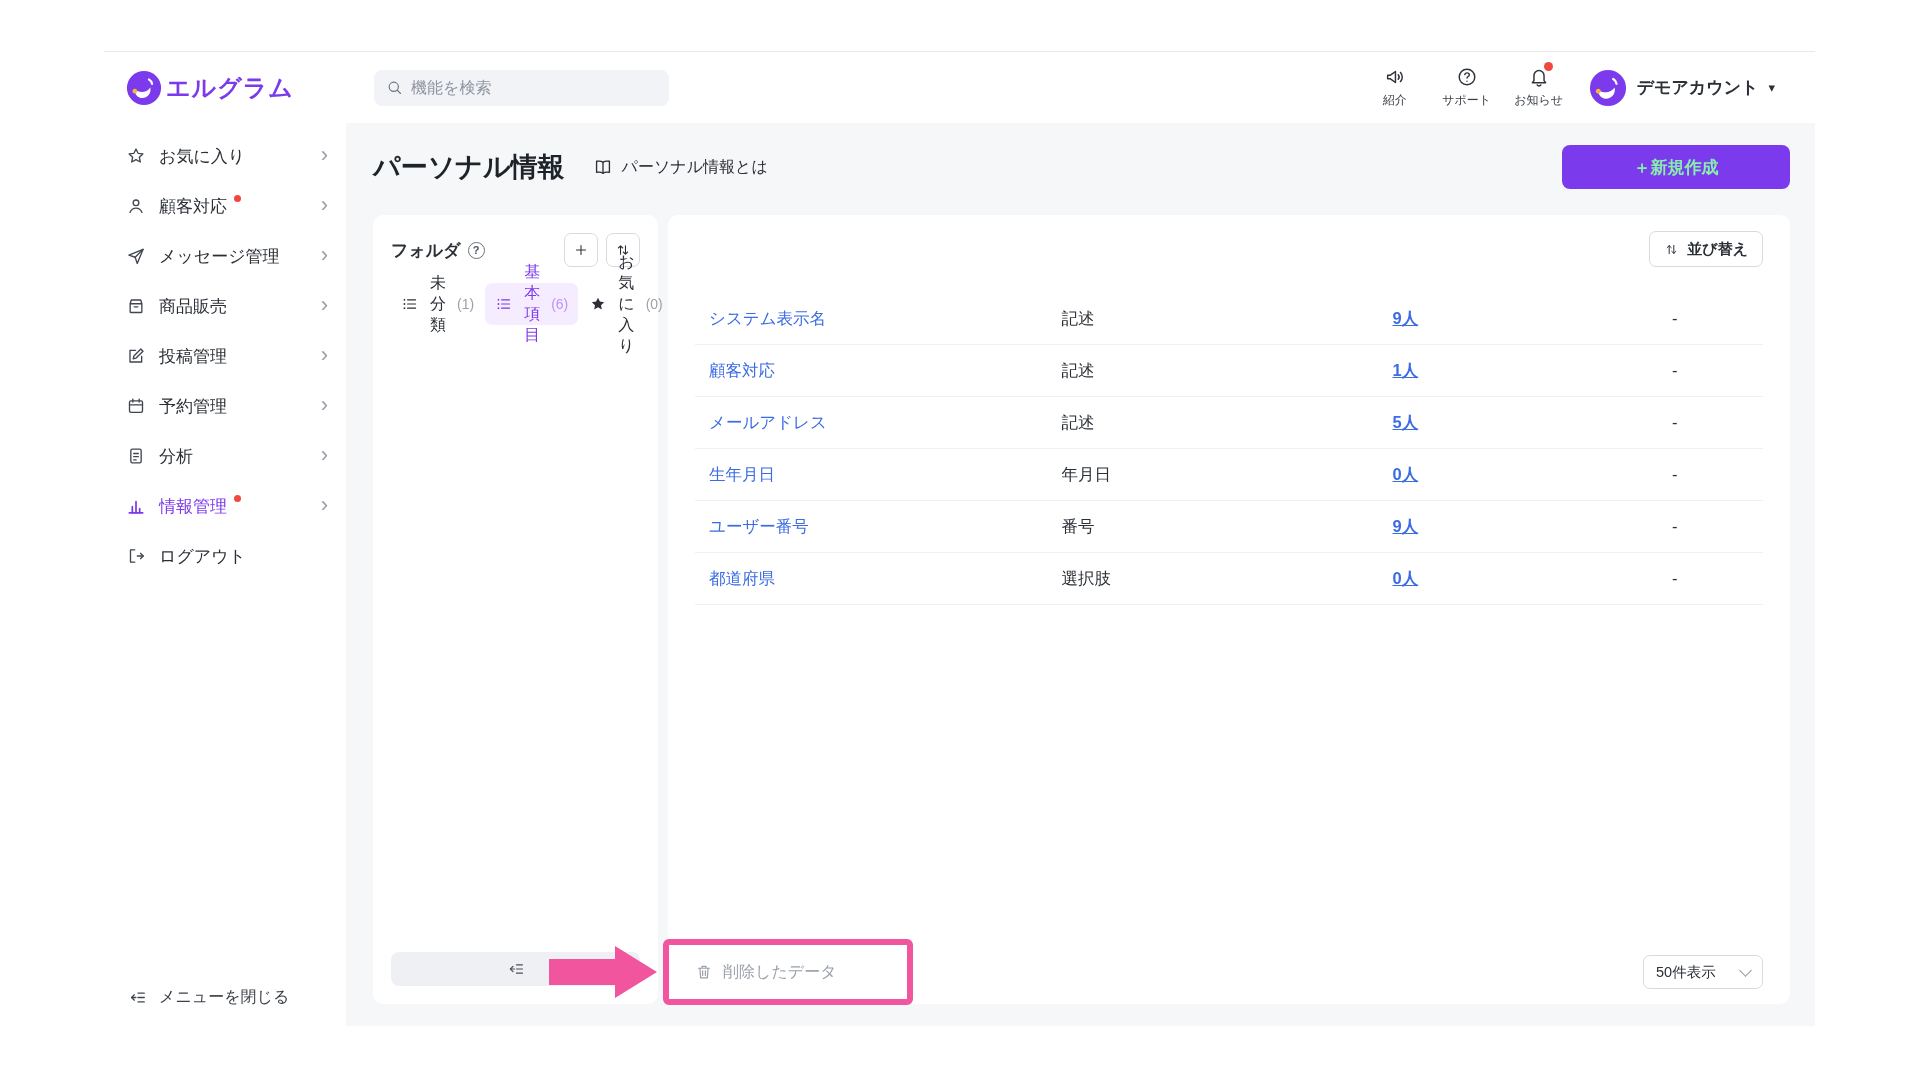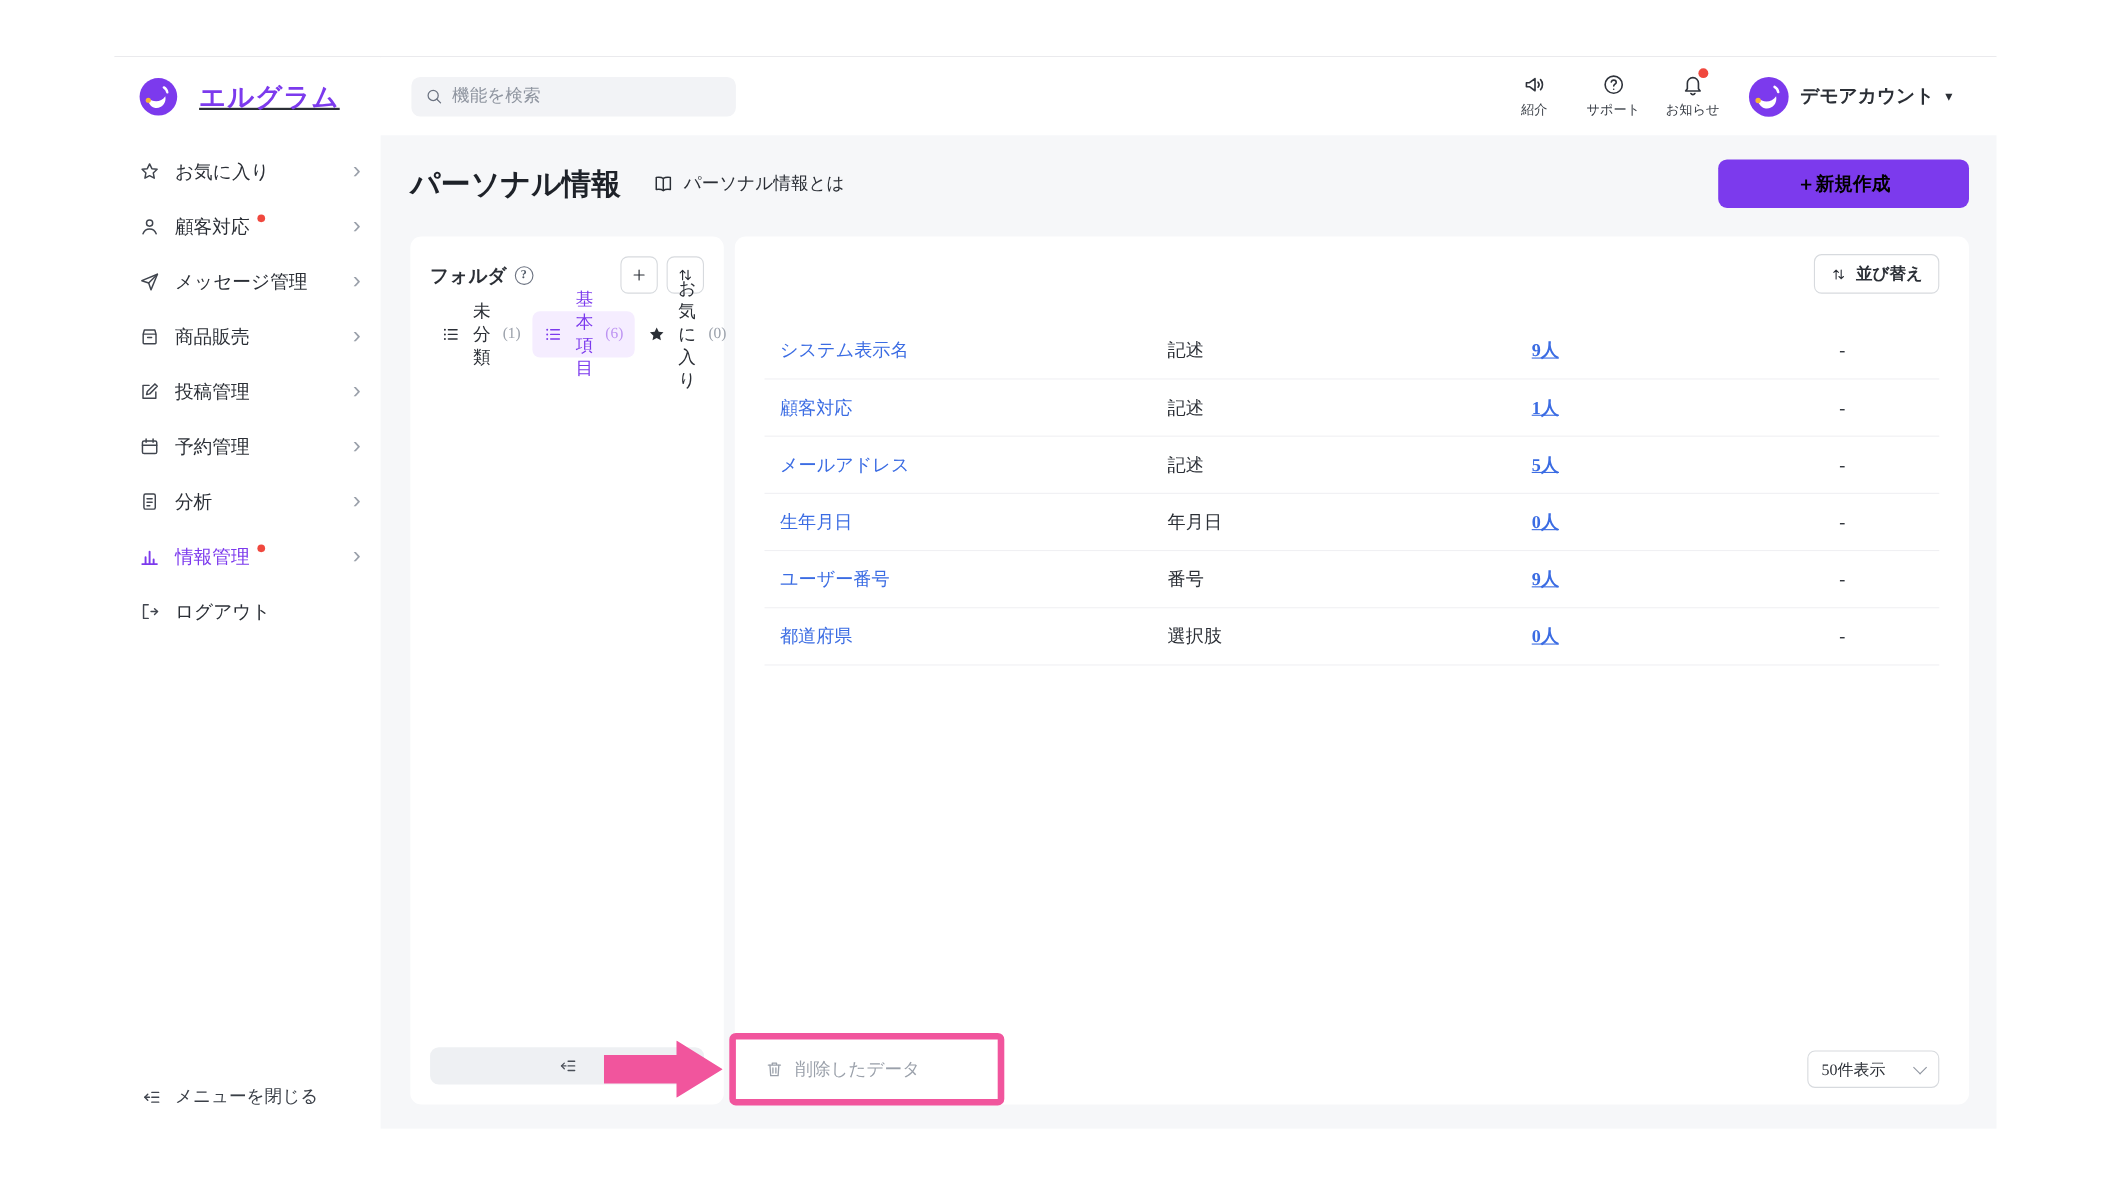--- a/index.html
+++ b/index.html
@@ -4,21 +4,21 @@
 <style>
   * { margin:0; padding:0; box-sizing:border-box; }
   html,body { width:1920px; height:1080px; background:#ffffff; overflow:hidden;
     font-family:"Liberation Sans","DejaVu Sans",sans-serif; color:#2b2f36; position:relative; }
 
   .app { position:absolute; left:104px; top:51px; width:1711px; height:975px;
     border-top:1px solid #e8e8ec; display:flex; background:#fff; }
 
   
   .sidebar { flex:0 0 242px; width:242px; background:#fff; display:flex; flex-direction:column; }
-  .logo-row { height:71px; display:flex; align-items:center; padding-left:22px; gap:19px;text-decoration:underline; }
+  .logo-row { height:71px; display:flex; align-items:center; padding-left:22px; gap:4px; }
   .logo-mark { width:36px; height:36px; display:inline-block; }
   .logo-mark svg { width:100%; height:100%; display:block; }
   .logo-name { font-size:24px; font-weight:bold; color:#7c3aed; letter-spacing:1px; }
 
   .nav { padding-top:8px; }
   .nav-item { height:50px; display:flex; align-items:center; padding:0 18px 0 22px; gap:13px;
     font-size:17px; color:#2b2f36; cursor:pointer; }
   .nav-item.active { color:#7c3aed; }
   .ic { display:inline-block; flex:0 0 auto; }
   .ic svg { width:100%; height:100%; display:block; fill:none; stroke:currentColor;
@@ -51,27 +51,27 @@
   .badge-dot { position:absolute; top:-4px; right:14px; width:9px; height:9px; border-radius:50%;
     background:#f0483e; }
 
   .account { display:flex; align-items:center; gap:10px; margin-left:22px; cursor:pointer; }
   .account .logo-mark { width:38px; height:38px; }
   .account-name { font-size:17px; font-weight:bold; }
   .caret { font-size:13px; color:#2b2f36; }
 
   
   .content { flex:1; background:#f6f7f9; padding:20px 25px 22px 27px; display:flex;
-    flex-direction:column; min-height:0;font-family:Liberation Serif, serif; }
+    flex-direction:column; min-height:0; }
   .page-head { height:48px; display:flex; align-items:center; margin-bottom:24px; }
   .page-title { font-size:27px; font-weight:bold; color:#1e2229; }
   .help-link { display:flex; align-items:center; gap:9px; margin-left:28px; font-size:16px;
     color:#2b2f36; cursor:pointer; }
   .help-link .ic { width:20px; height:20px; color:#2b2f36; }
-  .create-btn { margin-left:auto; width:228px; height:44px; background:#7c3aed; color:#000000;
+  .create-btn { margin-left:auto; width:228px; height:44px; background:#7c3aed; color:#86efac;
     font-size:17px; font-weight:bold; border:none; border-radius:8px; cursor:pointer;
     font-family:inherit; }
 
   .panels { flex:1; display:flex; gap:10px; min-height:0; }
   .card { background:#fff; border-radius:10px; }
 
   
   .folders-card { flex:0 0 285px; width:285px; padding:18px; display:flex; flex-direction:column; }
   .folders-head { display:flex; align-items:center; gap:7px; height:34px; }
   .folders-title { font-size:17px; font-weight:bold; }

